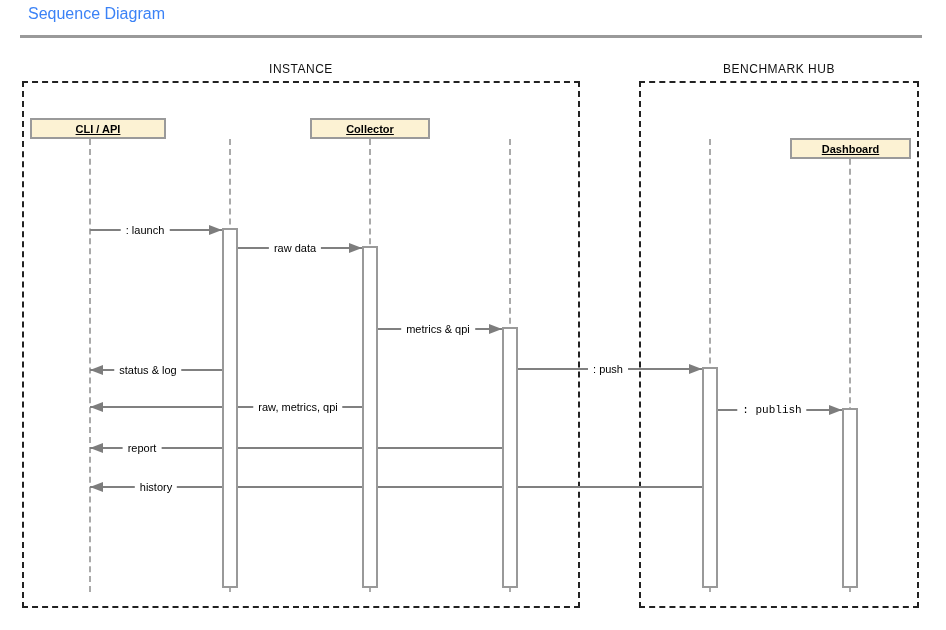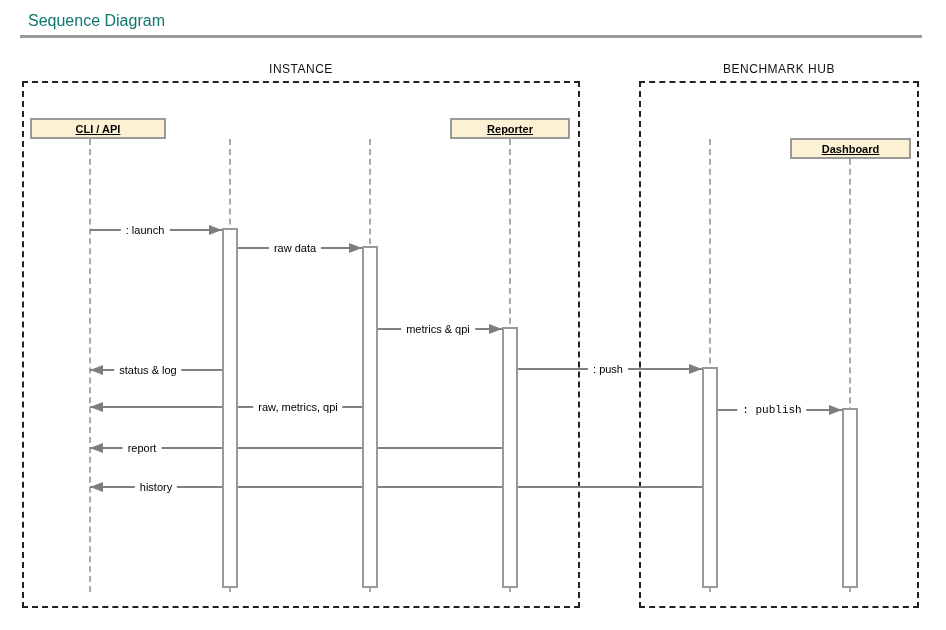--- a/index.html
+++ b/index.html
@@ -1,19 +1,19 @@
 <!DOCTYPE html>
 <html><head>
 <meta charset="utf-8">
 <style>
   html,body{margin:0;padding:0;background:#fff;}
   #page{position:relative;width:946px;height:630px;background:#fff;
         font-family:"Liberation Sans", sans-serif;overflow:hidden;}
   .abs{position:absolute;}
-  #title{left:28px;top:12px;font-size:16px;color:#0f766e;white-space:nowrap;}
+  #title{left:28px;top:5px;font-size:16px;color:#3b82f6;white-space:nowrap;}
   #title-rule{left:20px;top:35px;width:902px;height:3px;background:#9a9a9a;}
   .frame{border:2px dashed #222;background:transparent;z-index:0;box-sizing:border-box;}
   .frame-label{left:0;top:-21px;width:100%;text-align:center;font-size:12px;color:#111;
                letter-spacing:0.5px;white-space:nowrap;}
   .lifeline{width:0;border-left:2px dashed #a9a9a9;z-index:1;}
   .mline{height:2px;background:#808080;z-index:2;}
   .bar{width:16px;background:#fff;border:2px solid #999;box-sizing:border-box;z-index:3;}
   .arrow{width:0;height:0;z-index:4;}
   .arrow.r{border-top:5px solid transparent;border-bottom:5px solid transparent;
            border-left:13px solid #7d7d7d;}
@@ -79,20 +79,20 @@
   <div class="abs mlabel" style="left:148px;top:363px;">status &amp; log</div>
   <div class="abs mlabel" style="left:608px;top:362px;">: push</div>
   <div class="abs mlabel" style="left:298px;top:400px;">raw, metrics, qpi</div>
   <div class="abs mlabel" style="left:772px;top:403px;font-family:Liberation Mono, monospace;">: publish</div>
   <div class="abs mlabel" style="left:142px;top:441px;">report</div>
   <div class="abs mlabel" style="left:156px;top:480px;">history</div>
 
   <div class="abs pbox" style="left:30px;top:118px;width:136px;">
       <span>CLI / API</span>
     </div>
-  <div class="abs pbox" style="left:450px;top:118px;width:120px;">
-      <span>Reporter</span>
+  <div class="abs pbox" style="left:310px;top:118px;width:120px;">
+      <span>Collector</span>
     </div>
   <div class="abs pbox" style="left:790px;top:118px;width:121px;margin-top:20px;">
       <span>Dashboard</span>
     </div>
 
 </div>
 
 </body></html>

